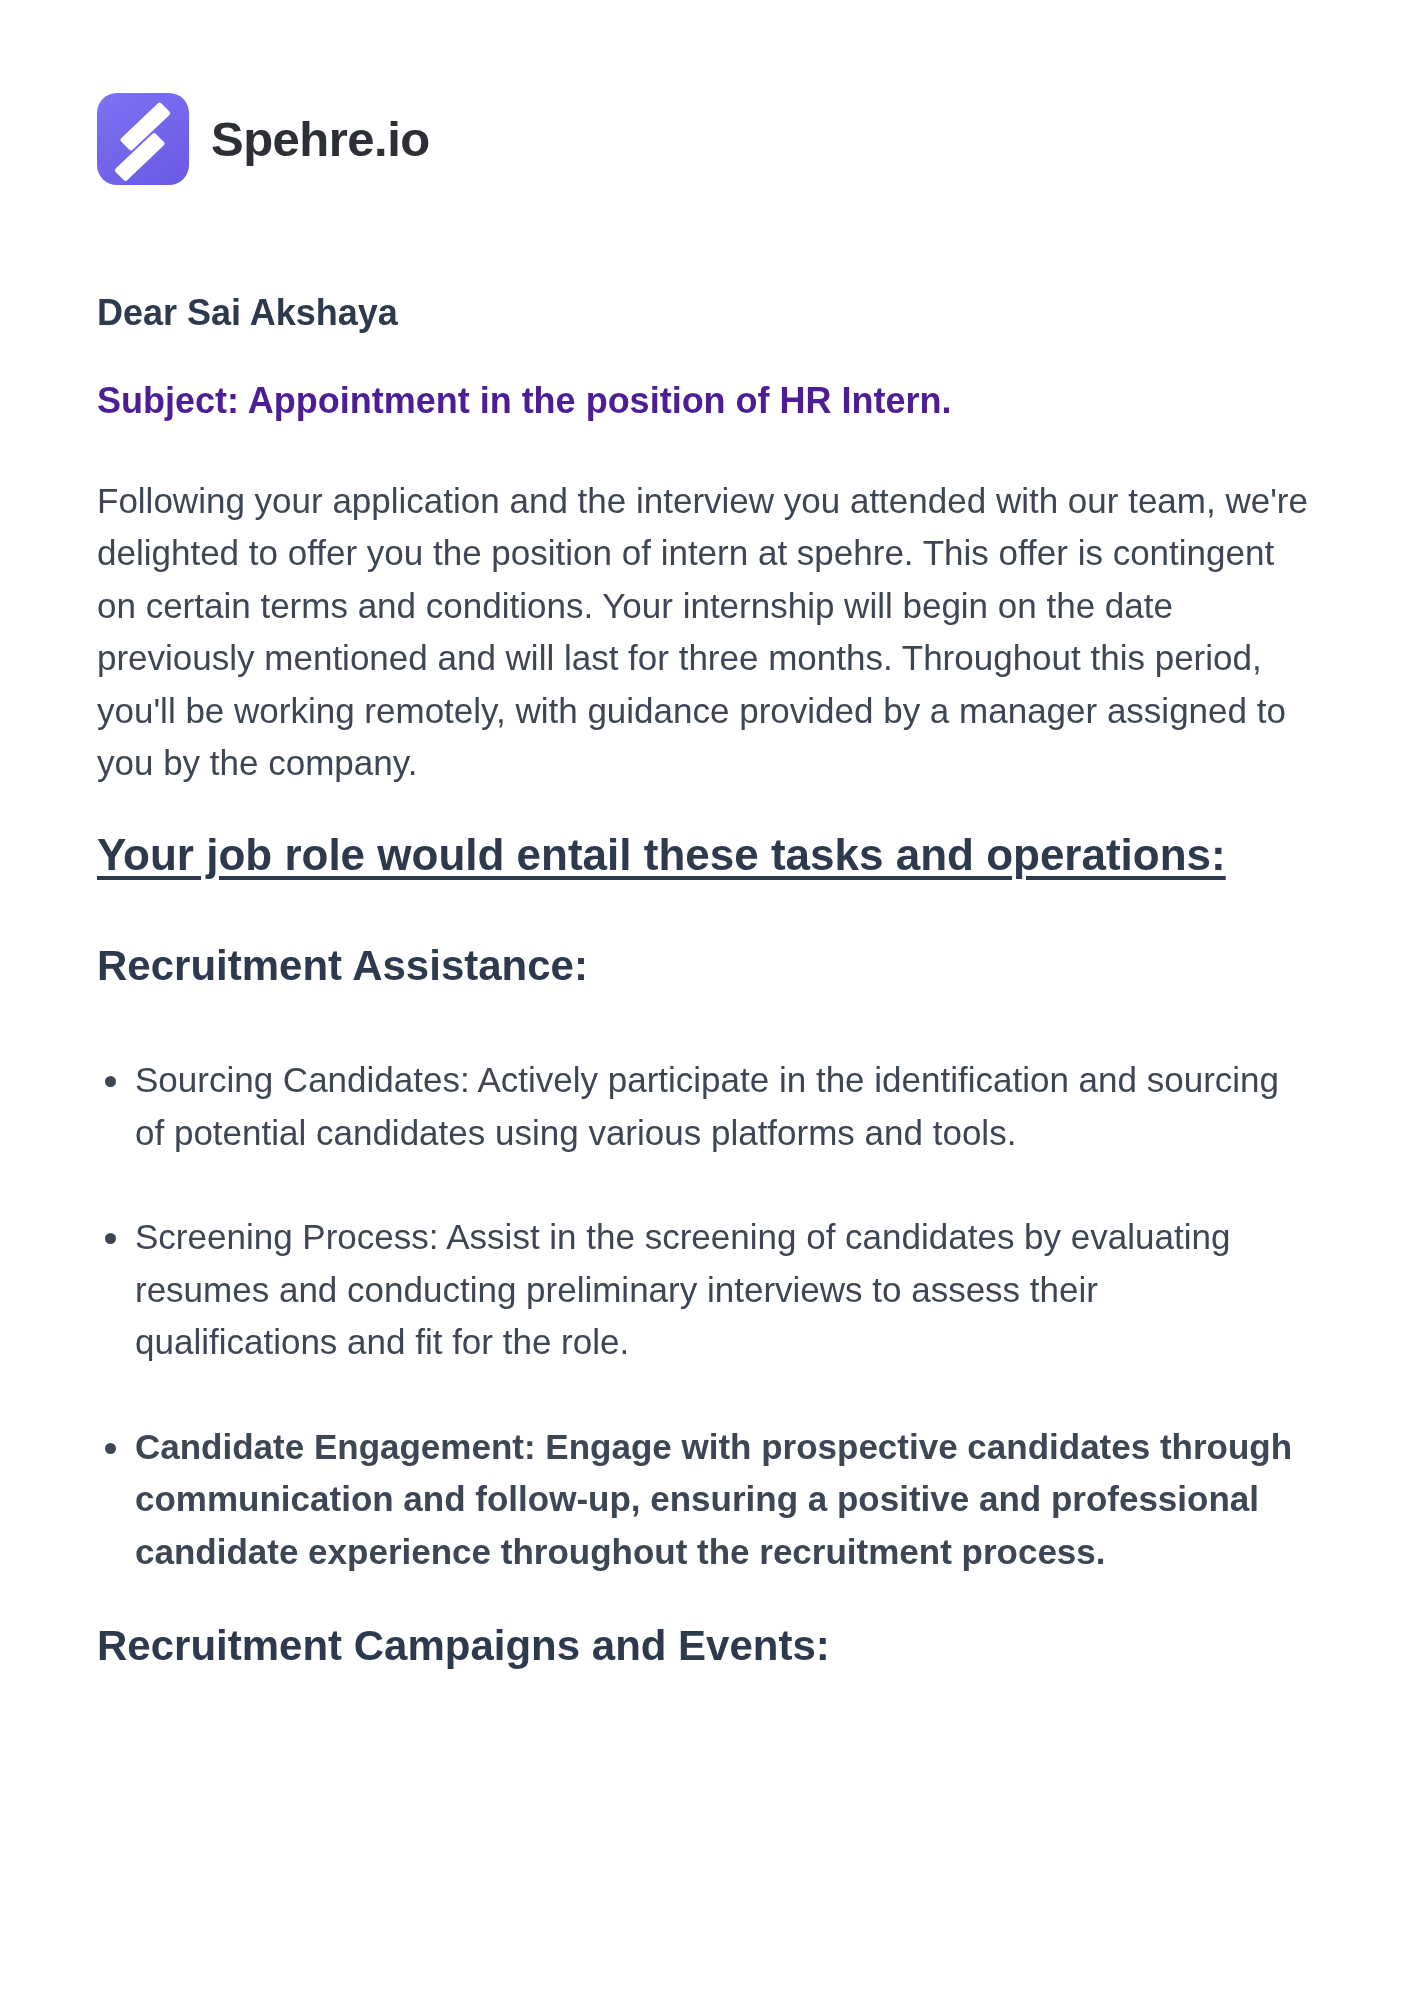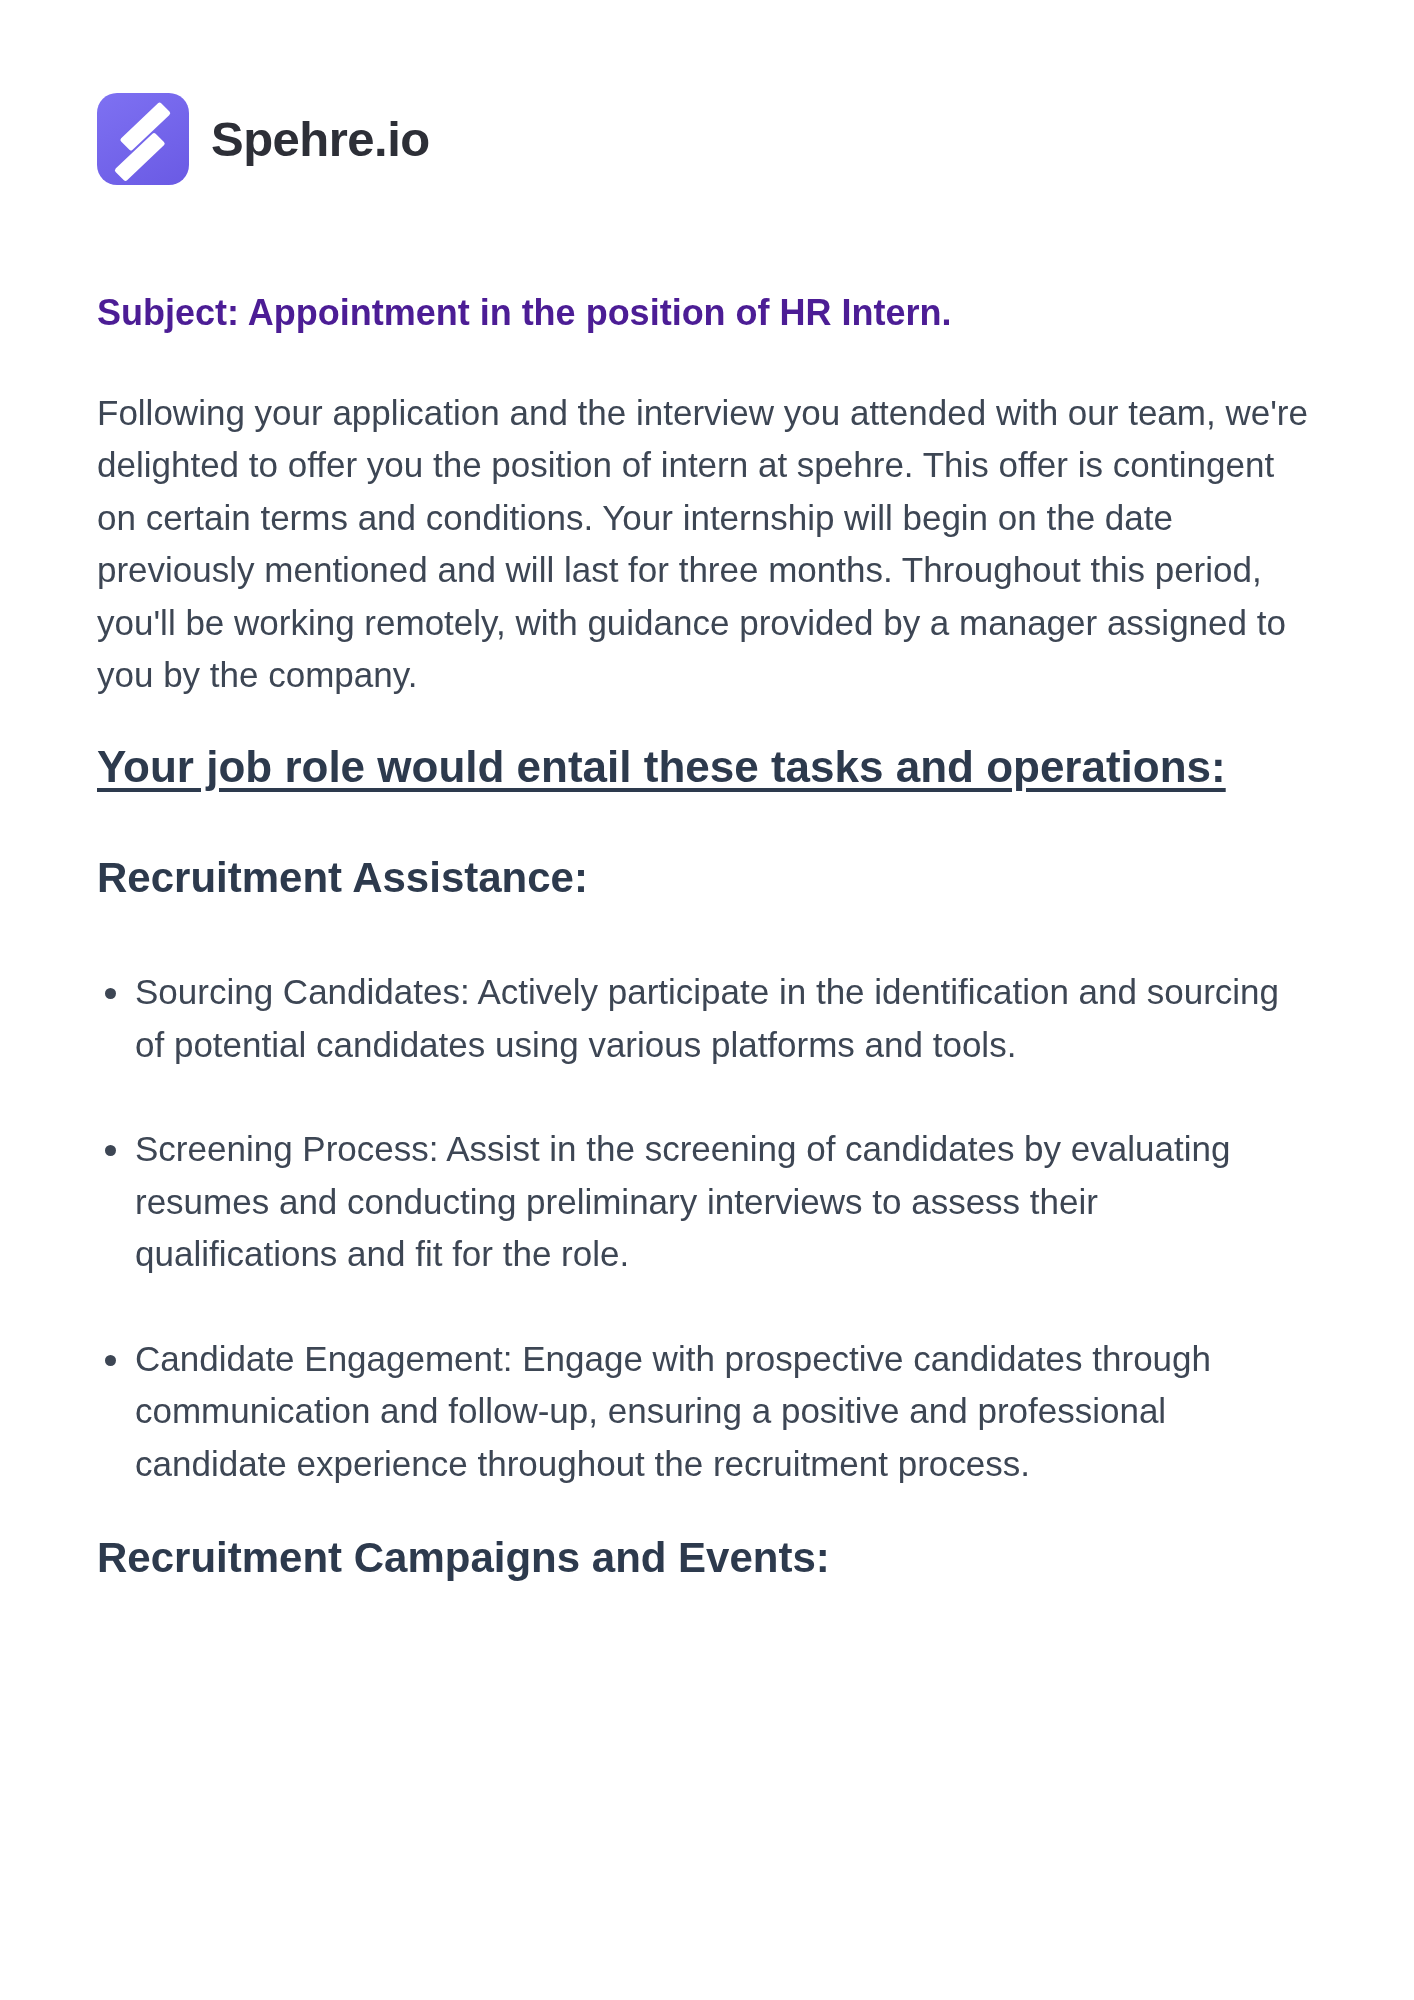--- a/index.html
+++ b/index.html
@@ -80,38 +80,39 @@
   ul.bullets {
     margin: 60px 0 40px 0;
     padding-left: 36px;
     list-style: disc;
     max-width: 1212px;
   }
   ul.bullets li {
     margin-bottom: 52px;
     padding-left: 2px;
   }
-  ul.bullets li:last-child { margin-bottom: 9px; }
+  ul.bullets li:last-child { margin-bottom: 9px; font-weight: bold; }
 </style>
 </head>
 <body>
 
 <div class="page">
 
   <header class="brand-row">
     <div class="logo-badge">
       <svg viewBox="0 0 100 100" aria-hidden="true">
         <polygon points="68,13 77,22 37,60 28,51" fill="#ffffff" stroke="#ffffff" stroke-width="5" stroke-linejoin="round"></polygon>
         <polygon points="62,46 71,55 31,93 22,84" fill="#ffffff" stroke="#ffffff" stroke-width="5" stroke-linejoin="round"></polygon>
       </svg>
     </div>
     <div class="wordmark">Spehre.io</div>
   </header>
 
   <div class="date-block">
+    <div>Dear Sai Akshaya</div>
   </div>
 
   <div class="subject">Subject: Appointment in the position of HR Intern.</div>
 
   <p class="body-text intro">Following your application and the interview you attended with our team, we're delighted to offer you the position of intern at spehre. This offer is contingent on certain terms and conditions. Your internship will begin on the date previously mentioned and will last for three months. Throughout this period, you'll be working remotely, with guidance provided by a manager assigned to you by the company.</p>
 
   <h2 class="tasks-heading">Your job role would entail these tasks and operations:</h2>
 
   <h3 class="section-title">Recruitment Assistance:</h3>
 

